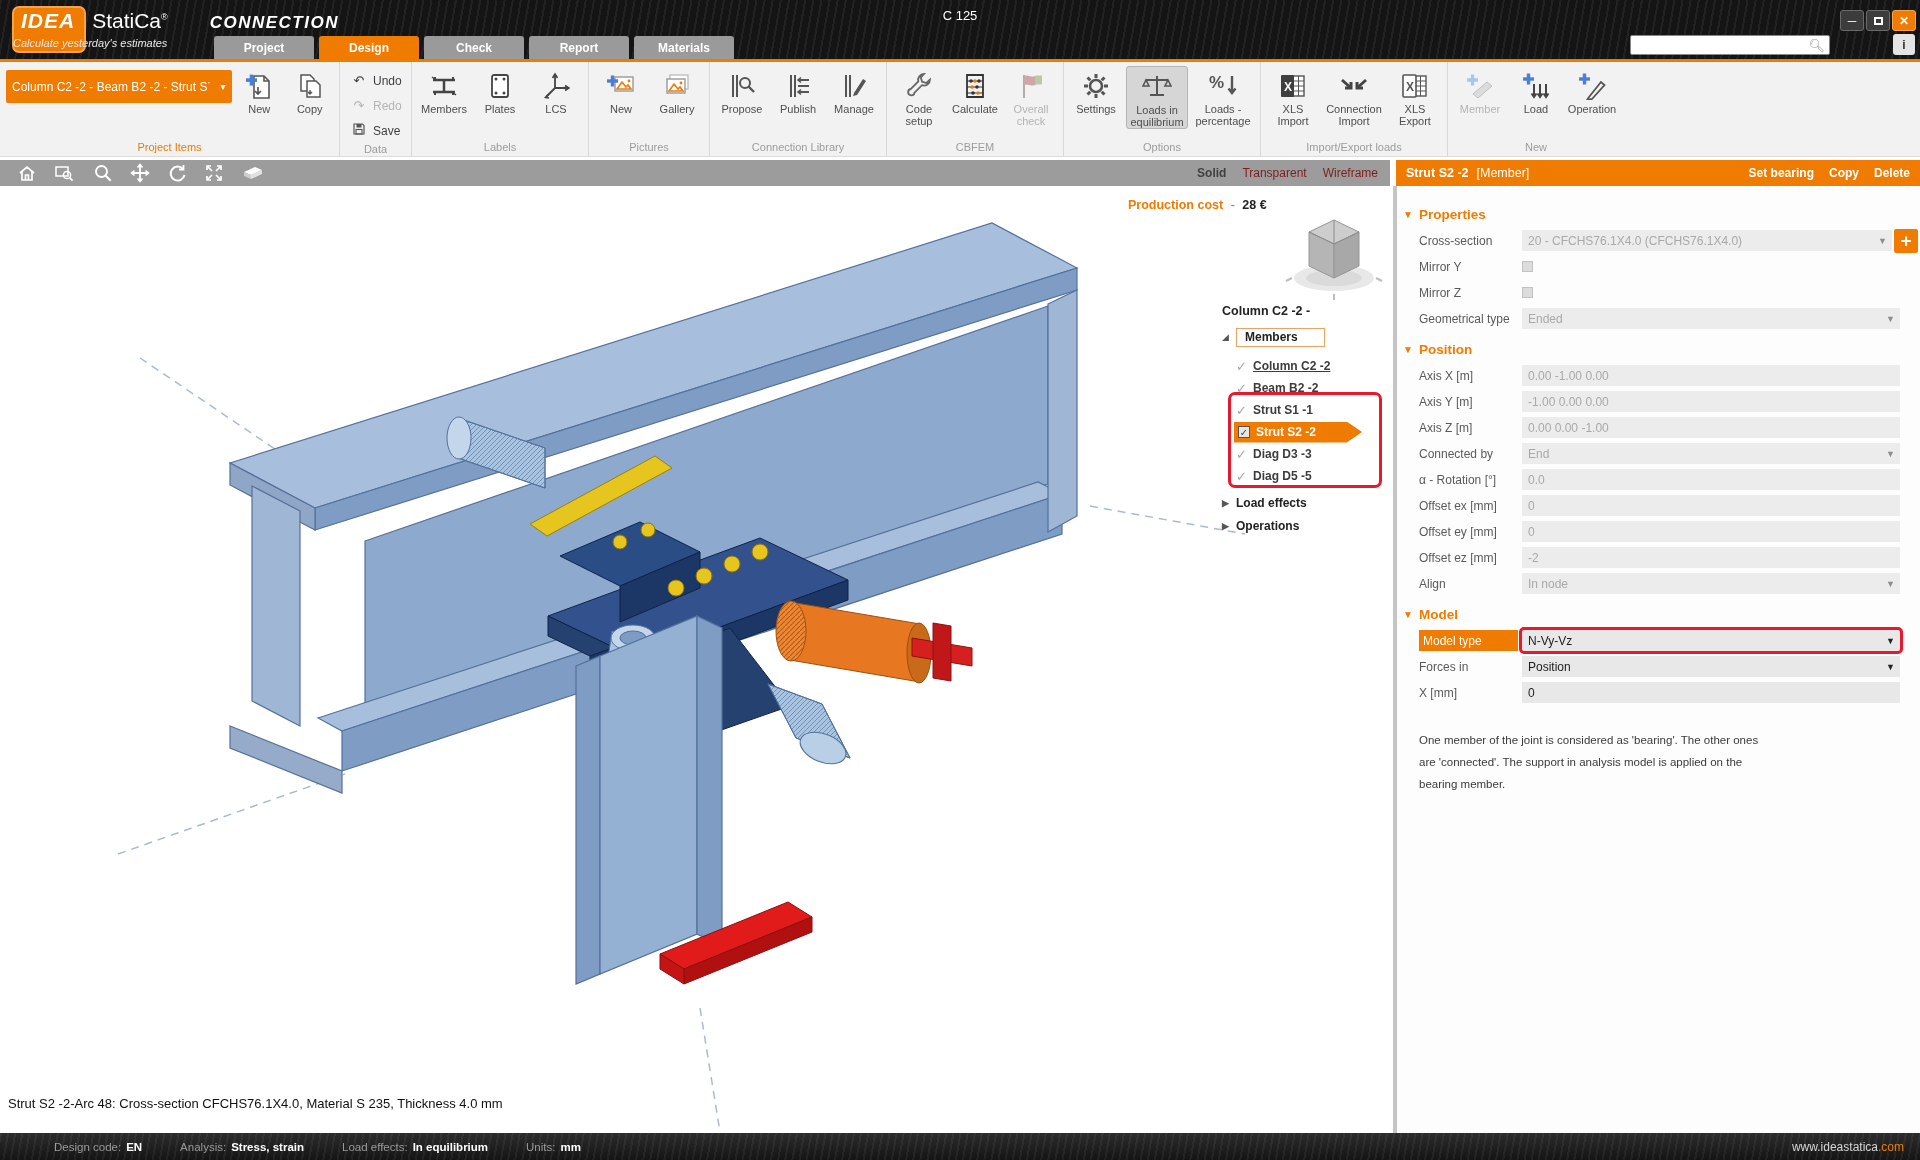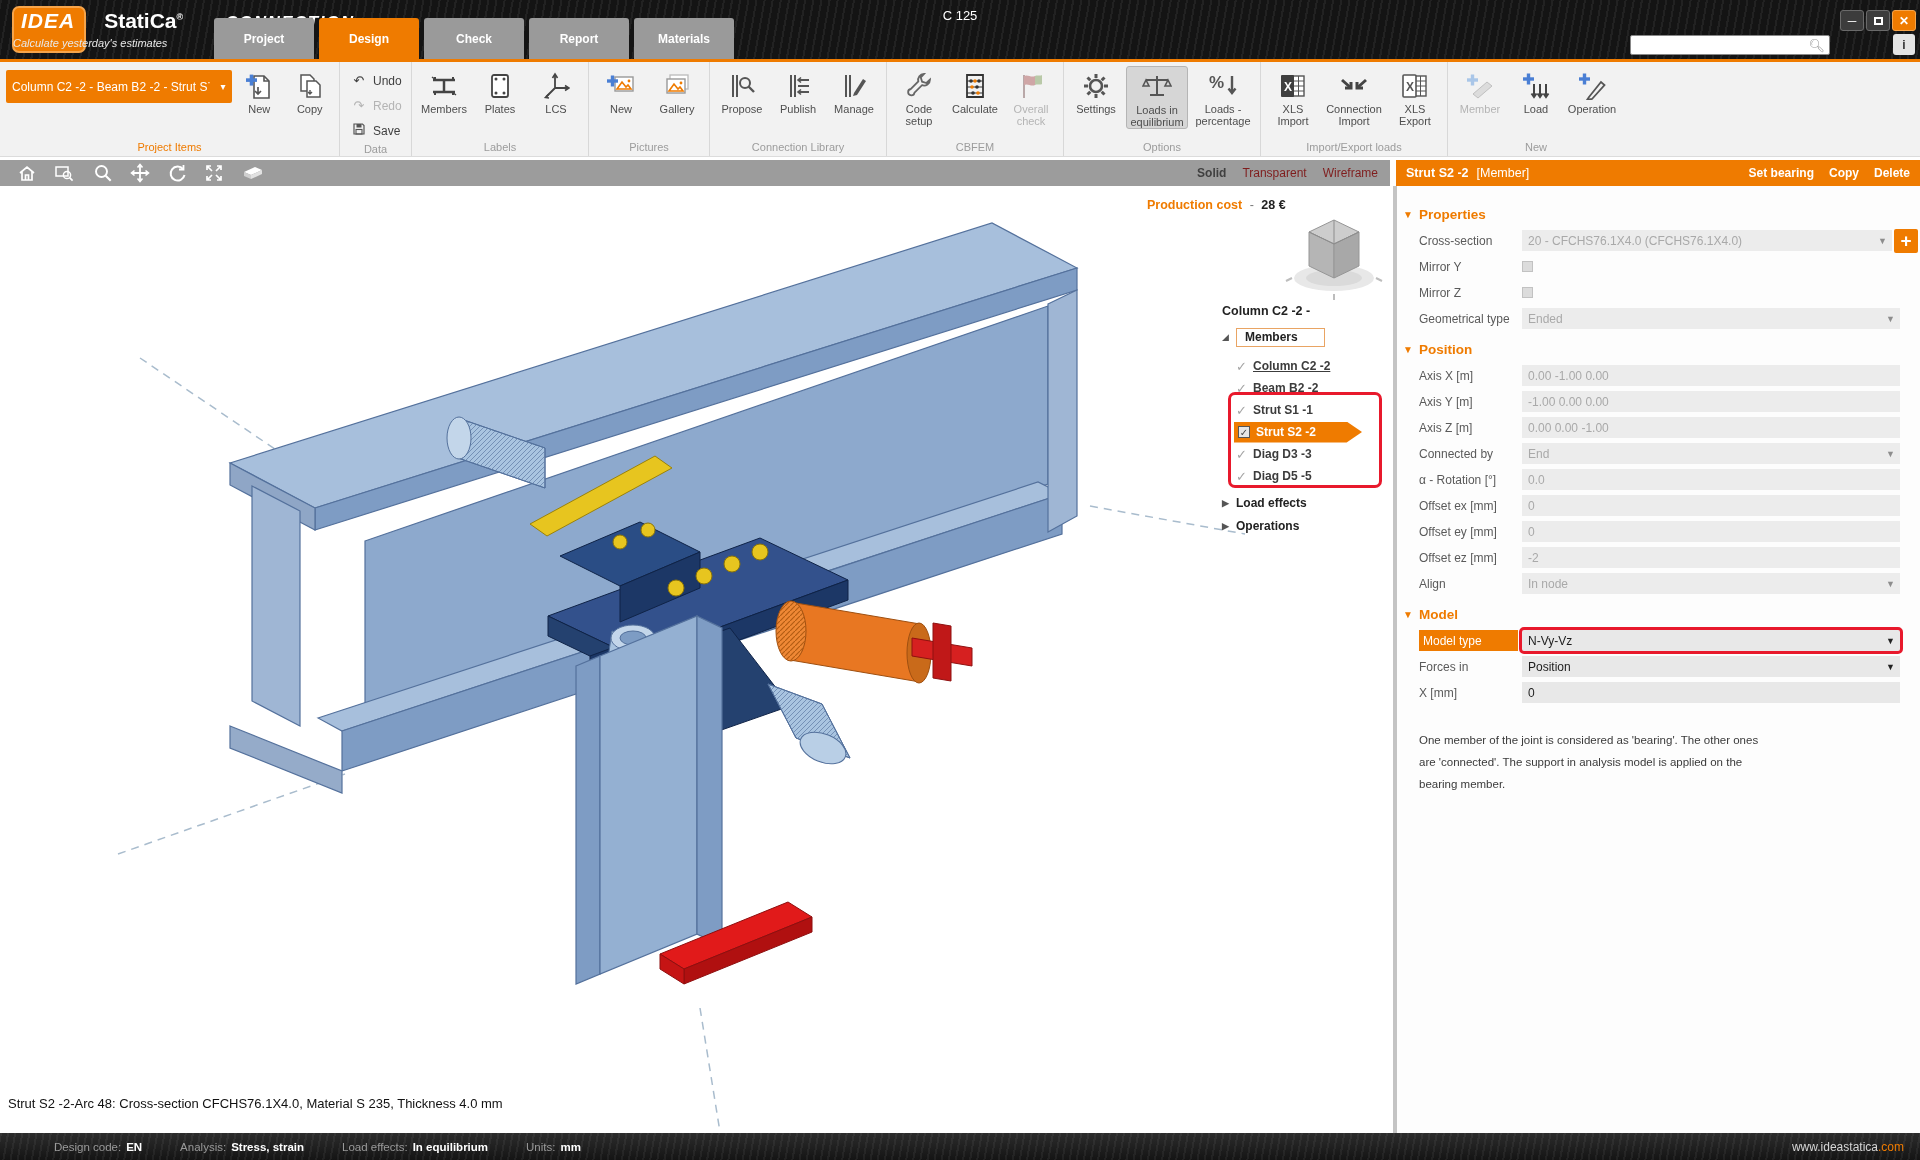--- a/index.html
+++ b/index.html
@@ -6,40 +6,40 @@
   html,body { width:1920px; height:1160px; overflow:hidden; background:#fff;
     font-family:"Liberation Sans", sans-serif; }
   .abs { position:absolute; }
 
   
   #titlebar { position:absolute; left:0; top:0; width:1920px; height:59px;
     background:repeating-linear-gradient(100deg, rgba(255,255,255,.06) 0 2px, rgba(0,0,0,0) 2px 8px), #141414; }
   #logo { position:absolute; left:12px; top:6px; display:flex; align-items:baseline; }
   .logo-idea { background:#ef7b00; color:#fff; font-style:italic; font-weight:bold;
     font-size:21px; padding:1px 9px 18px 7px; border-radius:7px; letter-spacing:1px; border:2px solid #f6a44a;}
-  .logo-statica { color:#fff; font-weight:bold; font-size:21px; margin-left:18px; }
+  .logo-statica { color:#fff; font-weight:normal; font-size:21px; margin-left:6px; }
   .logo-reg { color:#fff; font-size:9px; vertical-align:super; }
   .logo-app { color:#fff; font-weight:bold; font-style:italic; font-size:17px; letter-spacing:1.5px; margin-left:42px; }
   #tagline { position:absolute; left:13px; top:37px; color:#e8e8e8; font-style:italic; font-size:11px; }
   #doc-title { position:absolute; left:50%; top:8px; transform:translateX(-50%); color:#fff; font-size:13px;text-align:center; }
   .winbtn { position:absolute; top:10px; width:24px; height:21px; border-radius:3px; background:#3c3c3c;
     border:1px solid #6a6a6a; color:#fff; font-size:12px; display:flex; align-items:center; justify-content:center; }
   #btn-min { left:1840px; } #btn-max { left:1866px; }
   #btn-close { left:1892px; background:#ef7b00; border-color:#f6a44a; font-weight:bold; }
   .maxglyph { width:9px; height:8px; border:2px solid #fff; display:inline-block; }
   #search-wrap { position:absolute; left:1630px; top:35px; width:200px; height:20px; background:#fff;
     border:1px solid #888; border-radius:2px; display:flex; align-items:center; }
   #search-input { flex:1; border:none; outline:none; height:16px; font-size:12px; padding:0 4px; background:transparent; }
   .mag { color:#9a9a9a; font-size:13px; padding-right:4px; }
   #info-btn { position:absolute; left:1893px; top:34px; width:22px; height:21px; background:#e4e4e4;
     border-radius:3px; color:#333; font-weight:bold; font-size:12px; display:flex; align-items:center; justify-content:center; }
 
   
   #tabs { position:absolute; left:214px; bottom:0; display:flex; gap:5px; }
-  .tab { width:100px; height:41px; background:#9a9a9a; color:#fff; font-size:12px; font-weight:bold;
+  .tab { width:100px; height:23px; background:#9a9a9a; color:#fff; font-size:12px; font-weight:bold;
     display:flex; align-items:center; justify-content:center; border-radius:3px 3px 0 0; }
   .tab.active { background:#ef7b00; }
   #orange-line { position:absolute; left:0; top:59px; width:1920px; height:3px; background:#ef7b00; }
 
   
   #ribbon { position:absolute; left:0; top:62px; width:1920px; height:95px; background:#f2f2f2;
     border-bottom:1px solid #dcdcdc; display:flex; }
   .rgroup { display:flex; flex-direction:column; border-right:1px solid #d8d8d8; padding:4px 6px 0 6px; }
   .rgroup-content { flex:1; display:flex; align-items:flex-start; gap:4px; }
   .rgroup-label { text-align:center; font-size:11px; color:#9c9c9c; padding:2px 0 3px 0; }
@@ -68,21 +68,21 @@
   .vmode.active { color:#404040; font-weight:bold; }
   #panel-header { position:absolute; left:1396px; top:160px; width:524px; height:26px; background:#ef7b00;
     color:#fff; display:flex; align-items:center; font-size:12.5px; }
   #panel-header .t { font-weight:bold; margin-left:10px; }
   #panel-header .ty { margin-left:8px; }
   #panel-header .acts { margin-left:auto; display:flex; gap:15px; margin-right:10px; font-weight:bold; font-size:12px; }
 
   
   #viewport { position:absolute; left:0; top:186px; width:1393px; height:947px; background:#fff; overflow:hidden; }
   #divider { position:absolute; left:1393px; top:186px; width:4px; height:947px; background:#c4c4c4; }
-  #prodcost { position:absolute; left:1128px; top:12px; font-size:12.5px;margin-left:19px; }
+  #prodcost { position:absolute; left:1128px; top:12px; font-size:12.5px; }
   #prodcost .pl { color:#ef7b00; font-weight:bold; }
   #prodcost .ps { color:#777; margin:0 4px; }
   #prodcost .pv { color:#222; font-weight:bold; }
   #model-info { position:absolute; left:8px; bottom:22px; font-size:13px; color:#111; }
 
   
   #tree { position:absolute; left:1222px; top:118px; width:170px; font-size:12px; color:#333; }
   .tree-root { font-weight:bold; font-size:12.5px; color:#222; height:22px; }
   .tree-members { display:flex; align-items:center; height:22px; margin-bottom:7px; }
   .tree-members .bx { border:1px solid #e9a463; padding:1px 26px 2px 8px; font-weight:bold; color:#222; }

